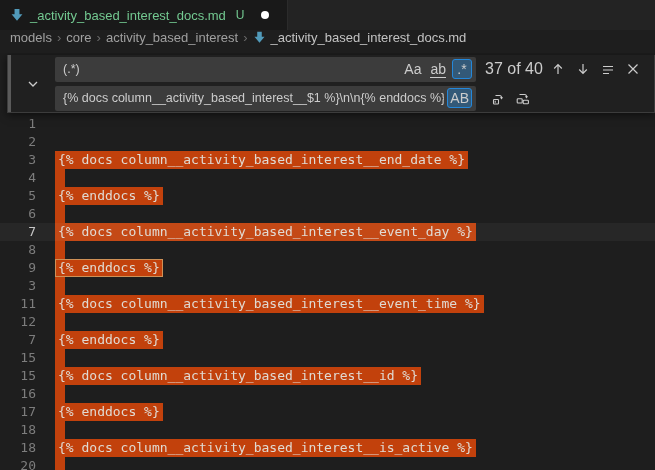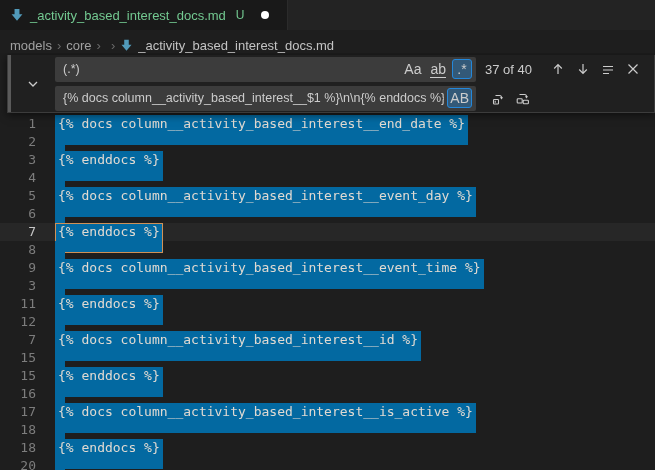--- a/index.html
+++ b/index.html
@@ -16,41 +16,41 @@
     width:288px; height:30px; background:#191919; display:flex; align-items:center;
     padding:0 10px; gap:6px; border-right:1px solid #2b2b2b; cursor:pointer;
   }
   .tab .fname{ font-size:13px; color:#73c991; white-space:nowrap; }
   .tab .gitU{ font-size:12px; color:#73c991; margin-left:4px; }
   .dirty-dot{ width:8px; height:8px; border-radius:50%; background:#ffffff; margin-left:10px; }
   .fileicon{ width:14px; height:14px; flex:0 0 auto; }
   
   .breadcrumbs{
     position:absolute; top:30px; left:0; right:0; height:23px;
-    display:flex; align-items:flex-end; padding-left:10px; font-size:13px; color:#a0a0a0;
+    display:flex; align-items:flex-start; padding-left:10px; font-size:13px; color:#a0a0a0;
     background:#1e1e1e; white-space:nowrap;
   }
   .crumb{ cursor:pointer; }
   .crumb-sep{ color:#6a6a6a; margin:0 5px; font-size:13px; }
   .crumb-file{ color:#c3c3c3; display:flex; align-items:center; gap:5px; cursor:pointer; }
   
   .editor{ position:absolute; top:53px; left:0; right:0; bottom:0; overflow:hidden; }
   .code-lines{
     position:absolute; inset:0; padding-top:62px;
     font-family:"DejaVu Sans Mono",monospace; font-size:13px; line-height:18px;
   }
   .line{ position:relative; height:18px; cursor:text; }
   .line.current{ background:rgba(255,255,255,0.045); }
   .num{
     position:absolute; left:0; top:0; width:36px; text-align:right;
     color:#7d7d7d; user-select:none;
   }
   .line.current .num{ color:#c6c6c6; }
   .text{ position:absolute; left:55px; top:0; white-space:pre; color:#e0dad2; }
-  .match{ display:inline-block; height:30px; background:#0369a1; padding:0 3px; }
+  .match{ display:inline-block; height:18px; background:#c2410c; padding:0 3px;margin-top:36px; }
   .match.empty{ width:10px; padding:0; }
   .match.cur{ outline:1px solid #cf9157; outline-offset:-1px; }
   
   .findwidget{
     position:absolute; top:2px; left:7px; right:0; height:58px;
     background:#202020; border:1px solid #3c3c3c; border-top:none;
     box-shadow:0 2px 8px rgba(0,0,0,0.55); display:flex;
   }
   .sash{ width:3px; background:#5a5a5a; height:100%; flex:0 0 auto; cursor:ew-resize; }
   .fw-body{ flex:1; display:flex; align-items:stretch; }
@@ -65,21 +65,21 @@
     flex:1; min-width:0; background:transparent; border:none; outline:none; color:#cccccc;
     font-family:"Liberation Sans","DejaVu Sans",sans-serif; font-size:12.5px; height:100%;
   }
   .opt{
     flex:0 0 auto; min-width:20px; height:20px; display:flex; align-items:center; justify-content:center;
     font-size:14px; color:#cccccc; border-radius:3px; margin-left:3px; cursor:pointer;
     border:1px solid transparent; padding:0 2px; user-select:none;
   }
   .opt.ww span{ border-bottom:1px solid #cccccc; }
   .opt.active{ background:rgba(36,137,219,0.38); border-color:#2488db; }
-  .count{ font-size:13px; color:#cccccc; margin-left:9px; white-space:nowrap; }
+  .count{ font-size:16px; color:#cccccc; margin-left:9px; white-space:nowrap; }
   .spacer{ flex:1; }
   .act{
     width:22px; height:22px; display:flex; align-items:center; justify-content:center;
     color:#cccccc; border-radius:3px; cursor:pointer; margin-left:3px; flex:0 0 auto;
   }
   .act svg{ display:block; }
   .rep-acts{ display:flex; align-items:center; margin-left:8px; }
 </style>
 </head>
 <body>
@@ -95,20 +95,21 @@
       <span class="gitU">U</span>
       <span class="dirty-dot"></span>
     </div>
   </div>
 
   <div class="breadcrumbs" id="breadcrumbs">
       <span class="crumb">models</span>
       <span class="crumb-sep">›</span>
       <span class="crumb">core</span>
       <span class="crumb-sep">›</span>
+      <span class="crumb">activity_based_interest</span>
       <span class="crumb-sep">›</span>
       <span class="crumb-file">
         <svg width="13" height="13" viewBox="0 0 16 16">
           <path d="M5.2 1h5.6v6.2h3.4L8 14.6 1.8 7.2h3.4z" fill="#519aba"></path>
         </svg>
         <span>_activity_based_interest_docs.md</span>
       </span>
     </div>
 
   <div class="editor">

